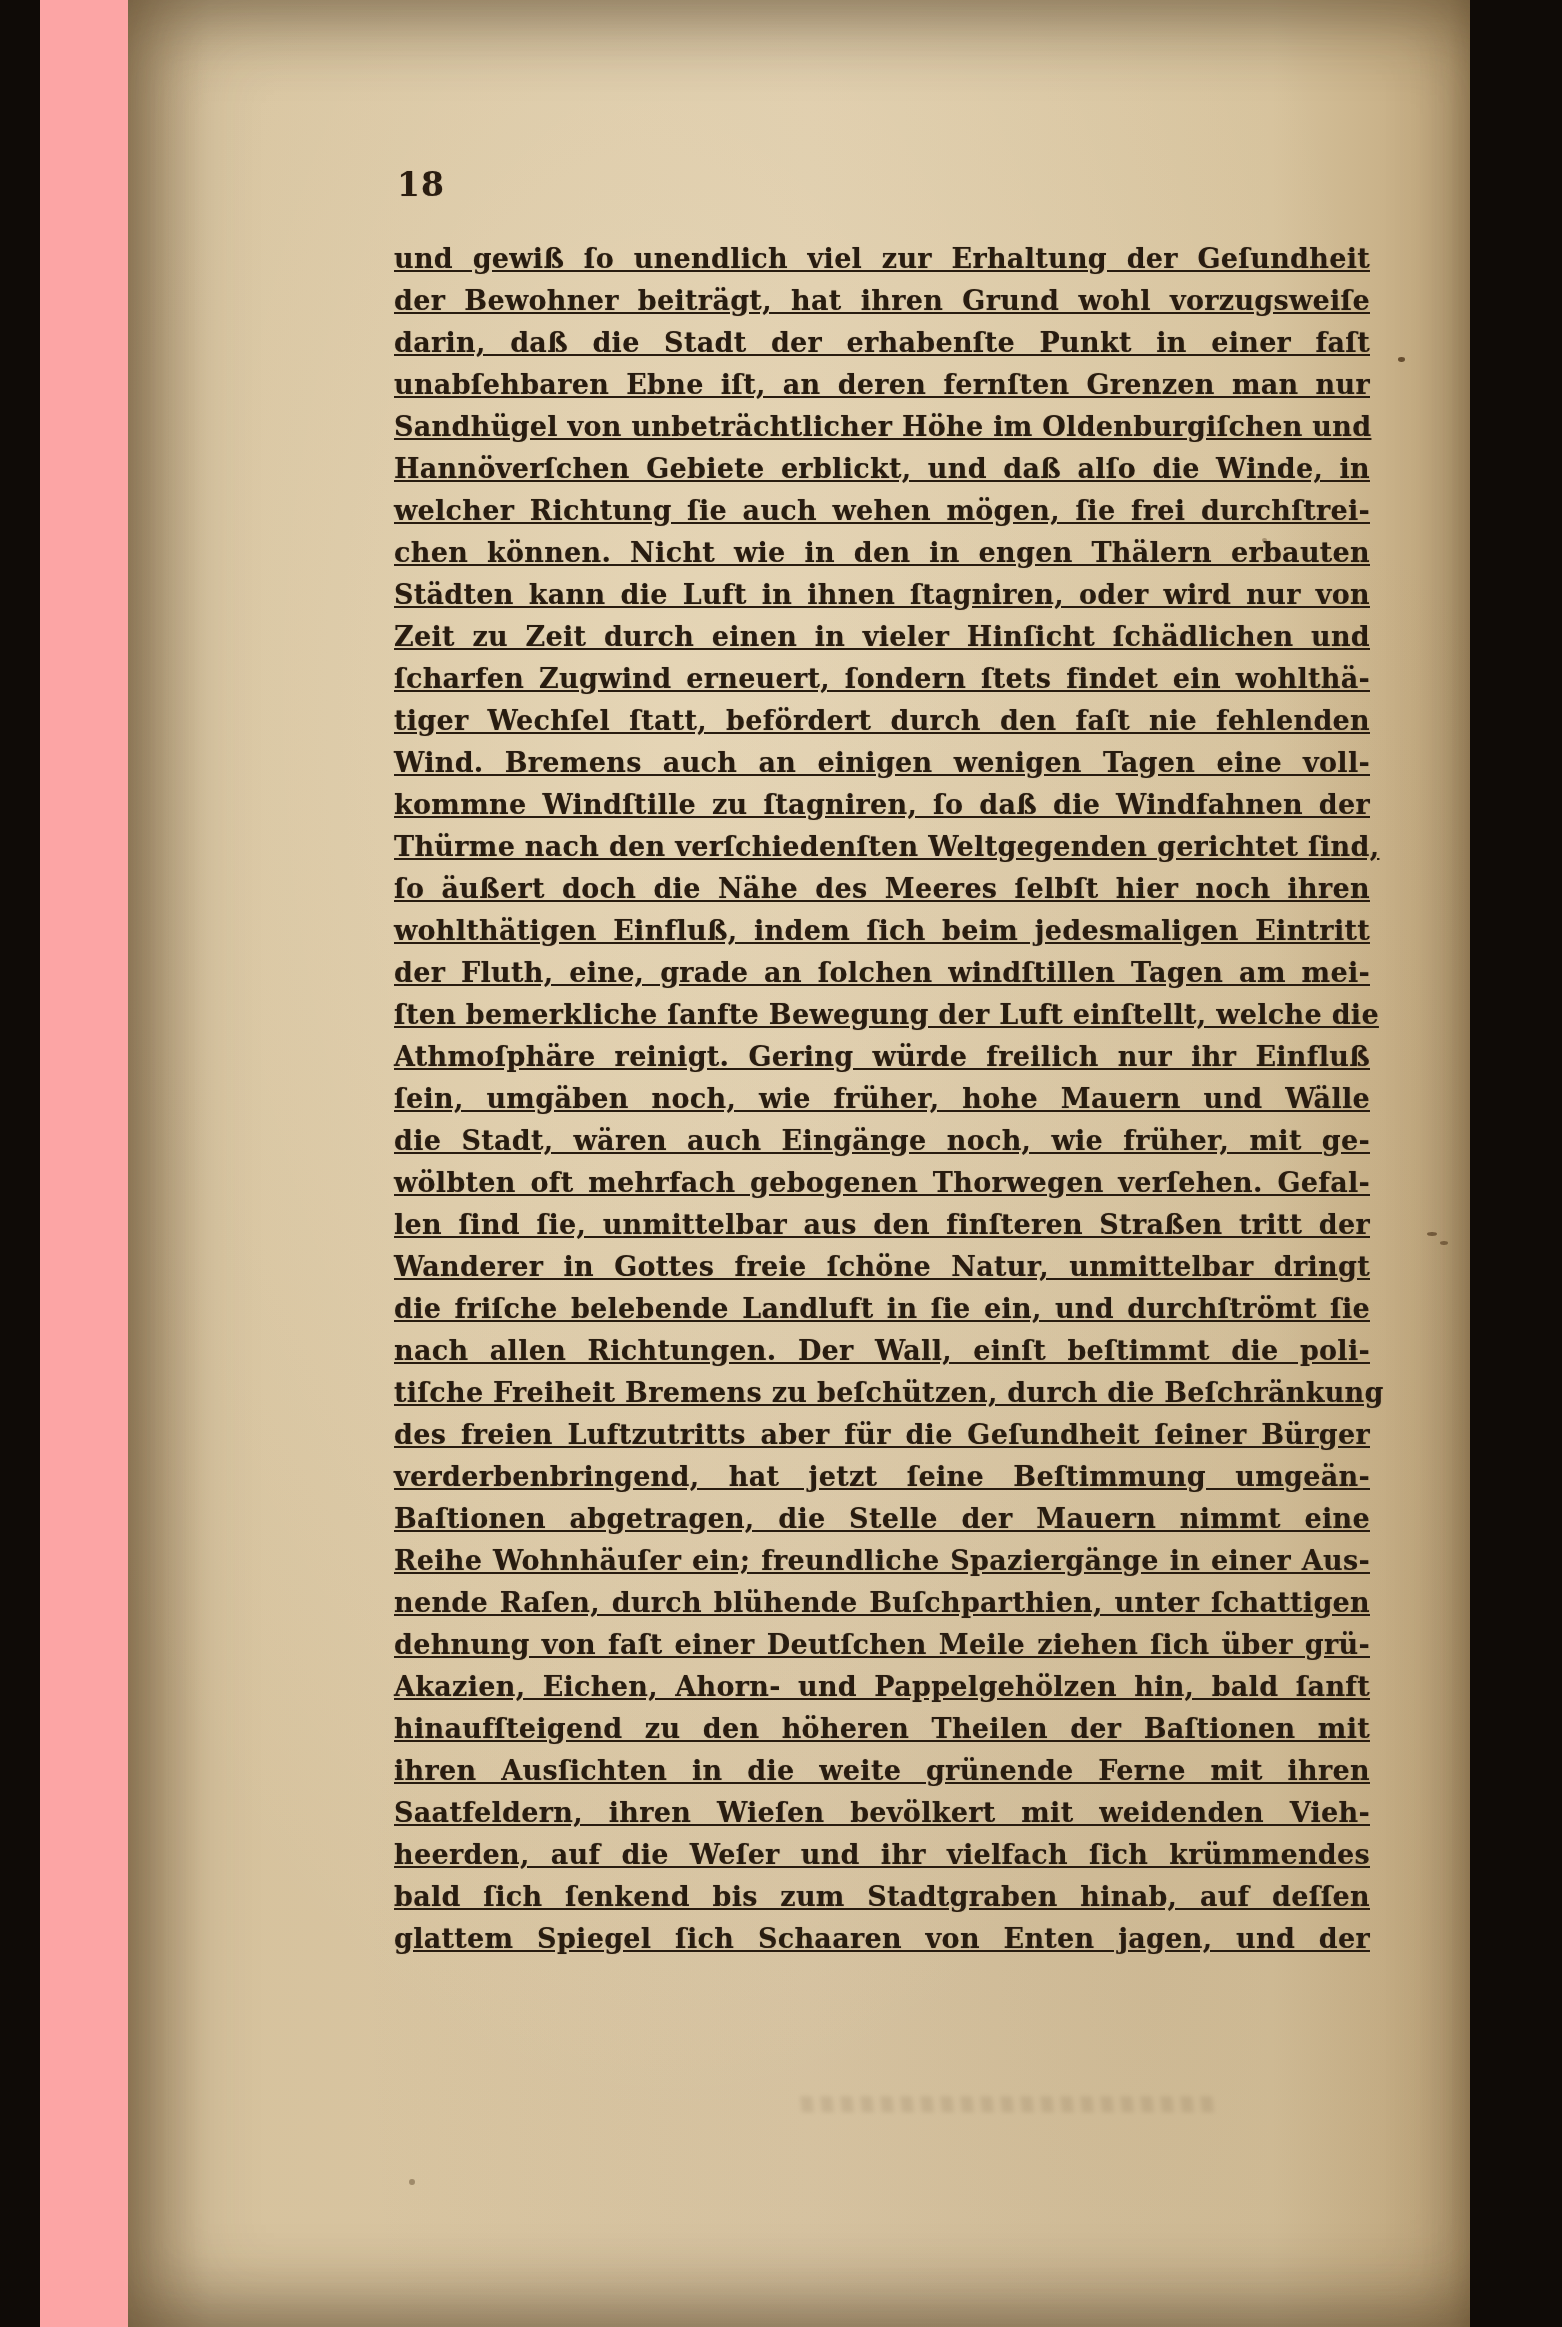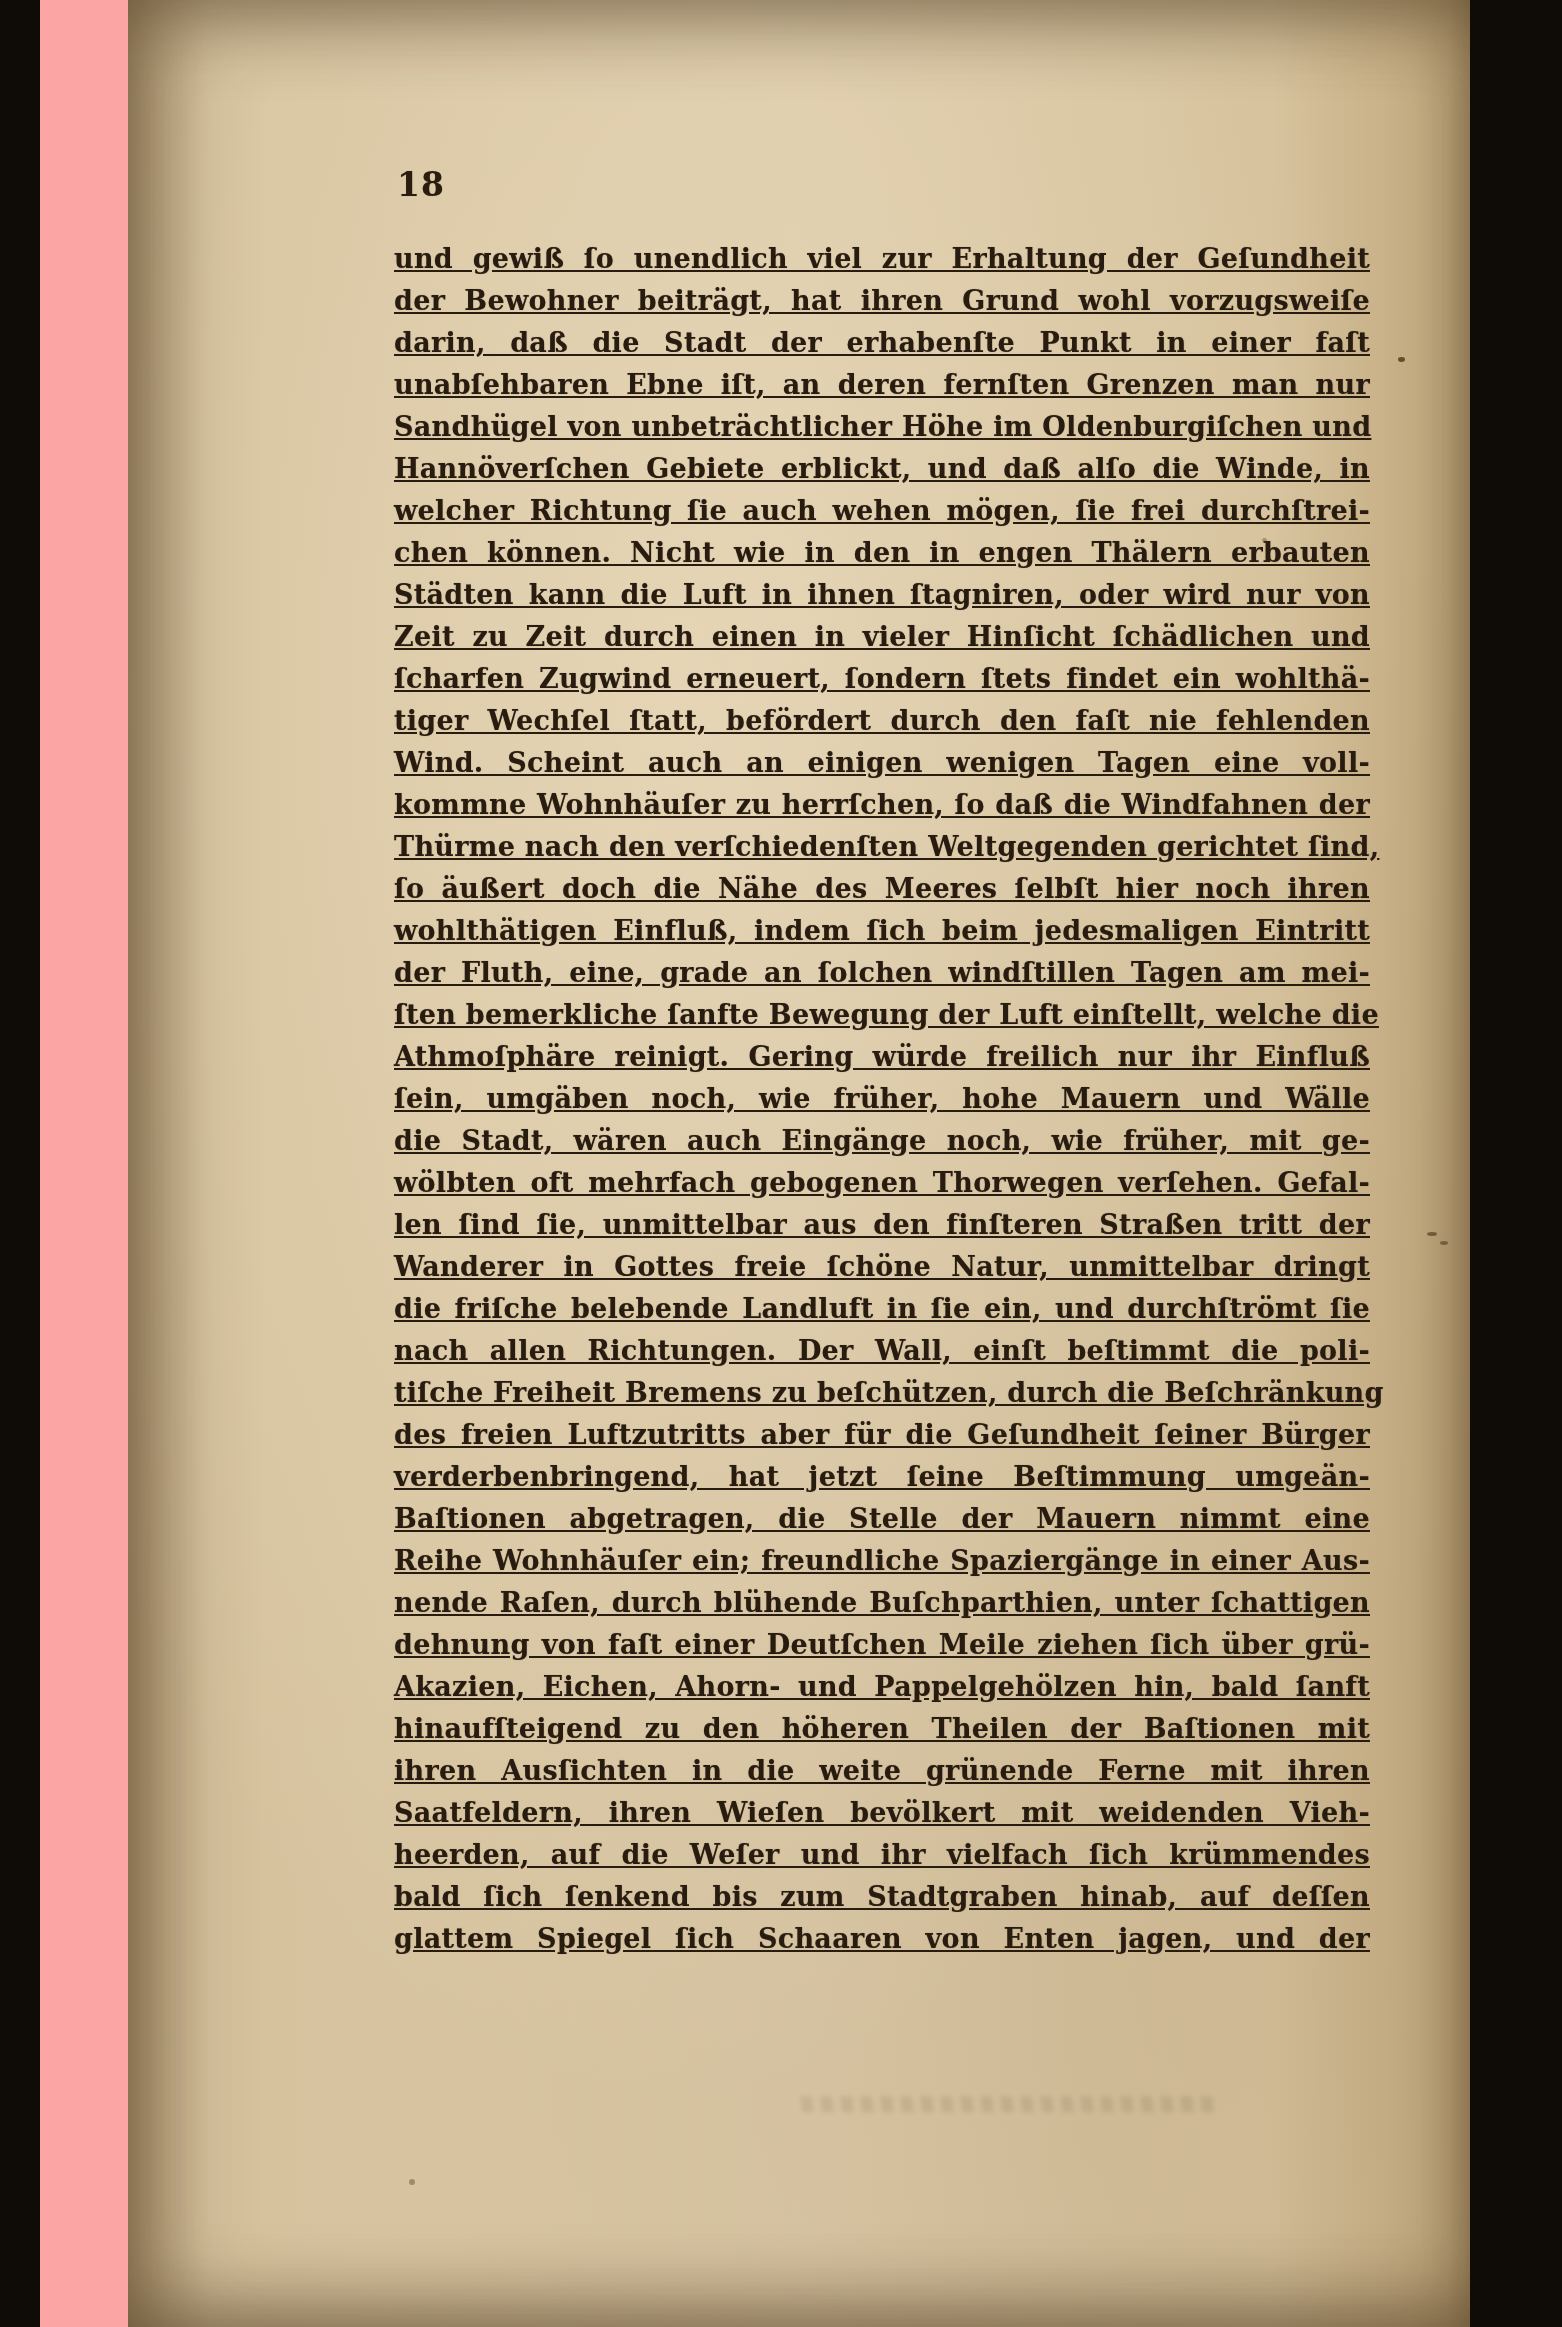--- a/index.html
+++ b/index.html
@@ -116,22 +116,22 @@
         <div class="text-line">darin, daß die Stadt der erhabenſte Punkt in einer faſt</div>
         <div class="text-line">unabſehbaren Ebne iſt, an deren fernſten Grenzen man nur</div>
         <div class="text-line">Sandhügel von unbeträchtlicher Höhe im Oldenburgiſchen und</div>
         <div class="text-line">Hannöverſchen Gebiete erblickt, und daß alſo die Winde, in</div>
         <div class="text-line">welcher Richtung ſie auch wehen mögen, ſie frei durchſtrei-</div>
         <div class="text-line">chen können.  Nicht wie in den in engen Thälern erbauten</div>
         <div class="text-line">Städten kann die Luft in ihnen ſtagniren, oder wird nur von</div>
         <div class="text-line">Zeit zu Zeit durch einen in vieler Hinſicht ſchädlichen und</div>
         <div class="text-line">ſcharfen Zugwind erneuert, ſondern ſtets findet ein wohlthä-</div>
         <div class="text-line">tiger Wechſel ſtatt, befördert durch den faſt nie fehlenden</div>
-        <div class="text-line">Wind.  Scheint auch an einigen wenigen Tagen eine voll-</div>
-        <div class="text-line">kommne Wohnhäuſer zu herrſchen, ſo daß die Windfahnen der</div>
+        <div class="text-line">Wind.  Bremens auch an einigen wenigen Tagen eine voll-</div>
+        <div class="text-line">kommne Windſtille zu ſtagniren, ſo daß die Windfahnen der</div>
         <div class="text-line">Thürme nach den verſchiedenſten Weltgegenden gerichtet ſind,</div>
         <div class="text-line">ſo äußert doch die Nähe des Meeres ſelbſt hier noch ihren</div>
         <div class="text-line">wohlthätigen Einfluß, indem ſich beim jedesmaligen Eintritt</div>
         <div class="text-line">der Fluth, eine, grade an ſolchen windſtillen Tagen am mei-</div>
         <div class="text-line">ſten bemerkliche ſanfte Bewegung der Luft einſtellt, welche die</div>
         <div class="text-line">Athmoſphäre reinigt.  Gering würde freilich nur ihr Einfluß</div>
         <div class="text-line">ſein, umgäben noch, wie früher, hohe Mauern und Wälle</div>
         <div class="text-line">die Stadt, wären auch Eingänge noch, wie früher, mit ge-</div>
         <div class="text-line">wölbten oft mehrfach gebogenen Thorwegen verſehen.  Gefal-</div>
         <div class="text-line">len ſind ſie, unmittelbar aus den finſteren Straßen tritt der</div>

